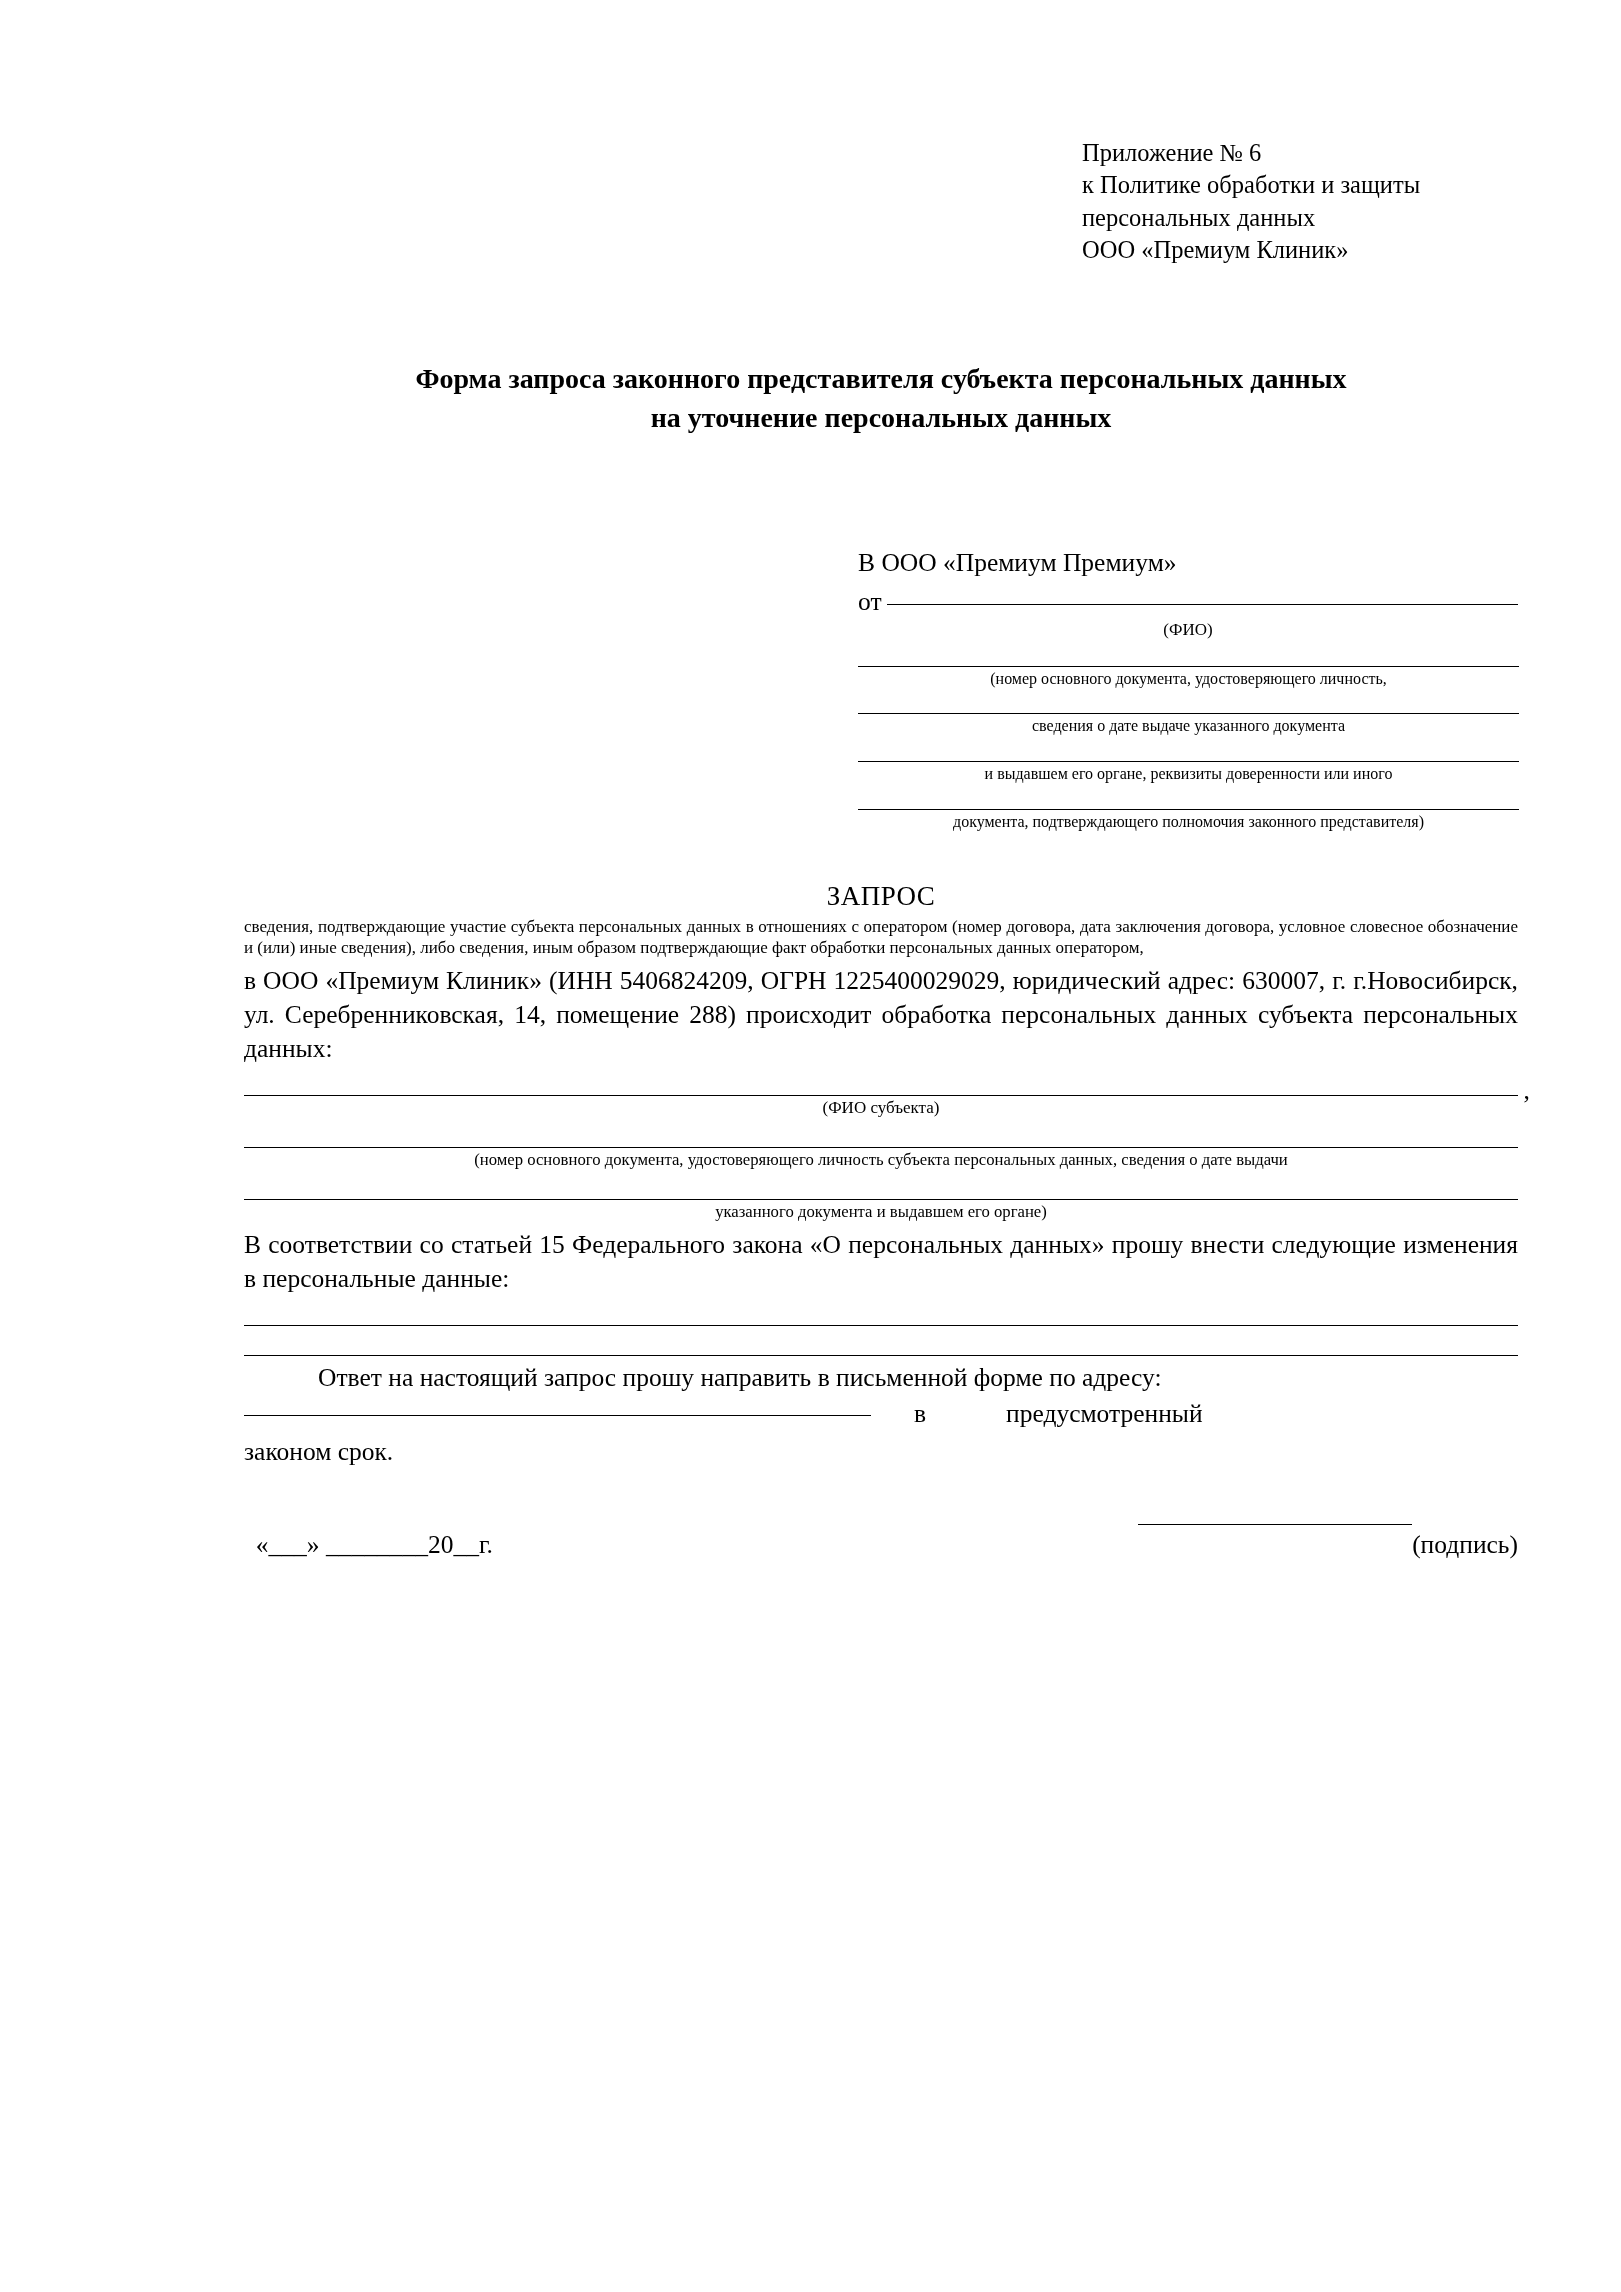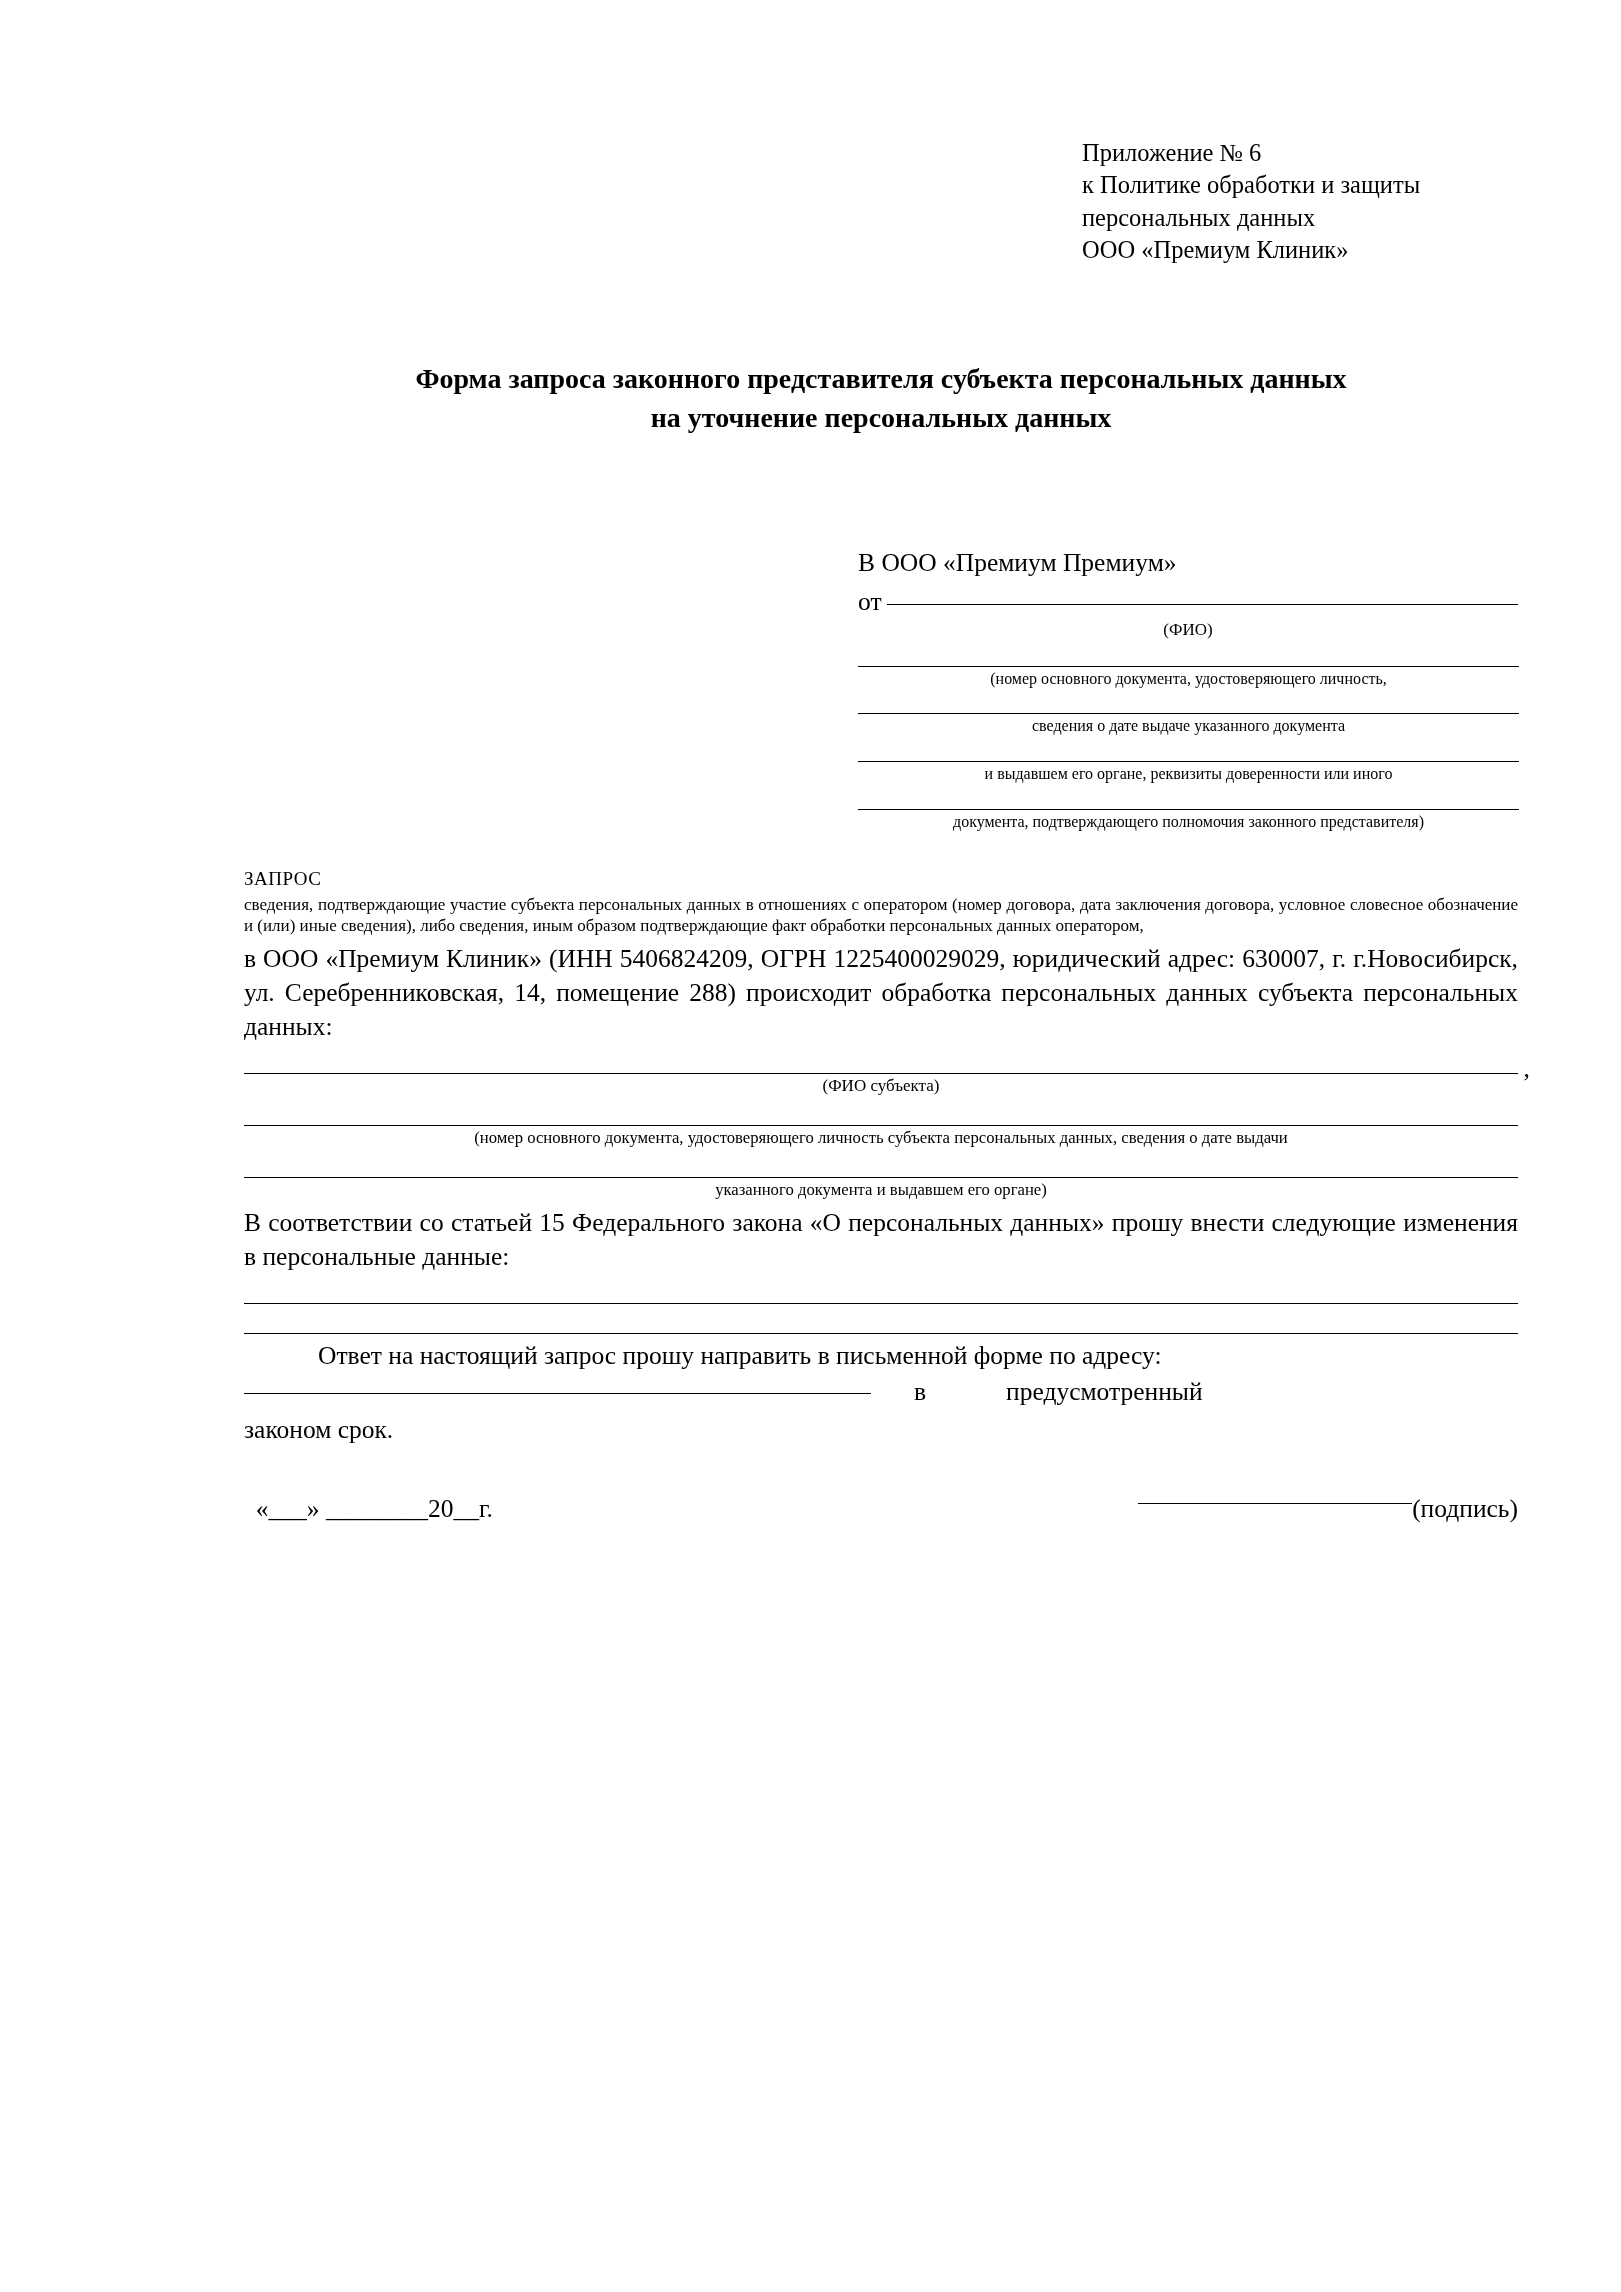--- a/index.html
+++ b/index.html
@@ -90,22 +90,23 @@
     height: 0;
     margin-top: 25.5px;
   }
   .addressee-lines {
     margin-left: 614px;
     width: 661px;
   }
 
   
   .zapros {
-    margin-top: 37px;
-    font-size: 19px;
+    margin-top: 50px;
+    text-align: center;
+    font-size: 27px;
     letter-spacing: 0.5px;
   }
 
   
   .body-row {
     display: flex;
     align-items: baseline;
     font-size: 25.5px;
     margin-top: 7.8px;
   }
@@ -154,22 +155,22 @@
     margin-top: 2px;
   }
   .center-caption.tiny {
     font-size: 16.7px;
   }
   .para-indent {
     text-indent: 74px;
   }
   .sig-row {
     display: flex;
-    align-items: center;
-    margin-top: 47px;
+    align-items: flex-start;
+    margin-top: 61px;
     font-size: 25.5px;
   }
   .sig-row .date {
     margin-left: 11.8px;
     white-space: nowrap;
   }
   .sig-row .spacer {
     flex: 1 1 auto;
   }
   .sig-row .sig-line {

